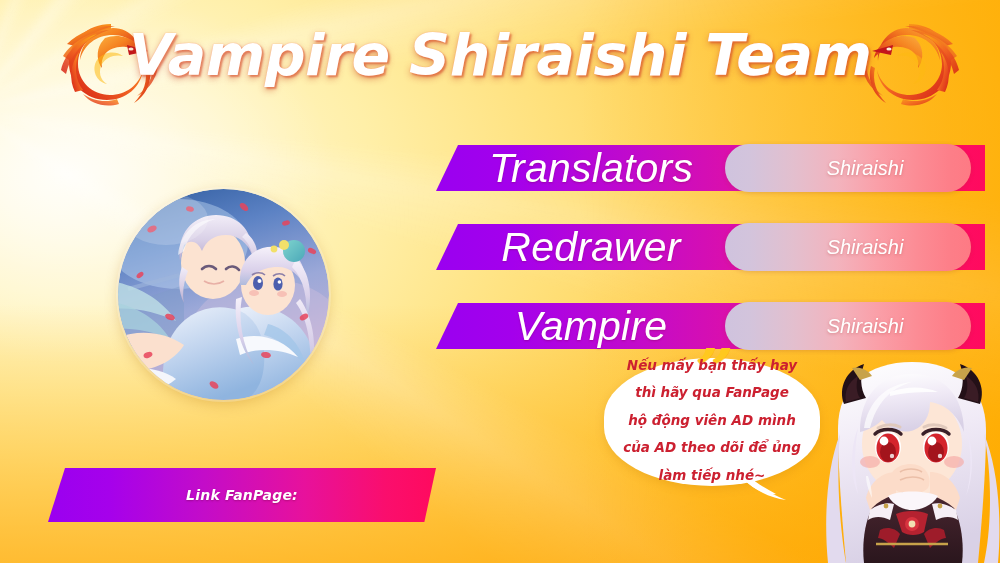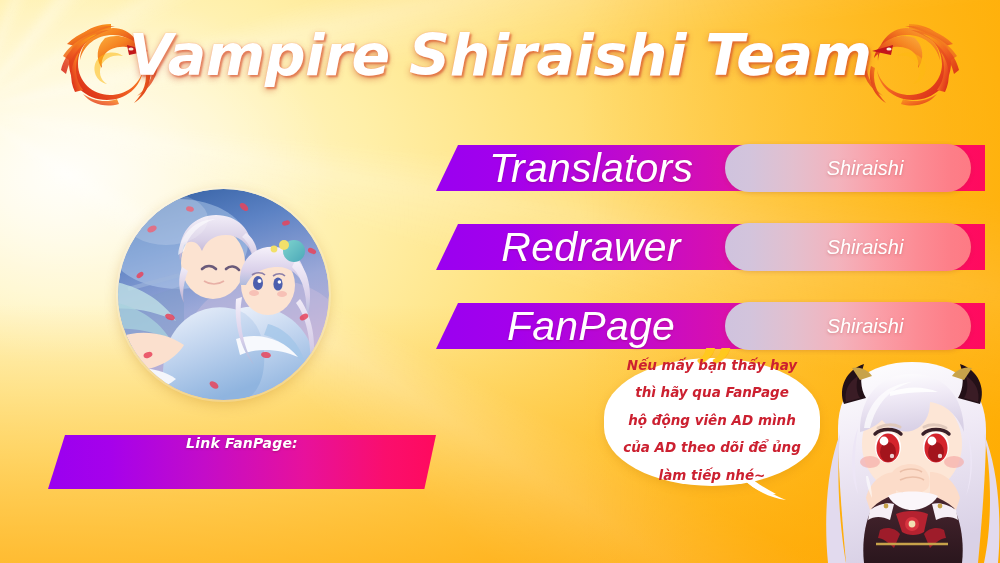--- a/index.html
+++ b/index.html
@@ -114,25 +114,25 @@
   }
   .credit-row .pill-name{
     position:absolute;inset:0;display:flex;align-items:center;justify-content:center;
     color:#FFFFFF;font-size:20px;font-weight:400;
     text-shadow:0 1px 3px rgba(190,90,90,.55);
     padding-left:34px;
   }
 
   
   .fanpage{
-    position:absolute;left:48px;top:435px;width:388px;height:54px;
+    position:absolute;left:48px;top:468px;width:388px;height:54px;
     background:linear-gradient(90deg,#9A00F0 0%,#A601EB 16%,#C30CC9 40%,#E7119C 66%,#FA0E6D 87%,#FF0A5E 100%);
     clip-path:polygon(17px 0, 100% 0, 97% 100%, 0 100%);
     box-shadow:0 2px 6px rgba(160,70,0,.25);
-    display:flex;flex-direction:column;align-items:center;justify-content:space-between;
+    display:flex;flex-direction:column;align-items:center;justify-content:center;
     gap:12px;
   }
   .fanpage .fp-label{
     color:#fff;font-size:14px;font-weight:bold;letter-spacing:.2px;
     font-family:"DejaVu Sans","Liberation Sans",sans-serif;
     text-shadow:0 1px 2px rgba(110,0,60,.4);
   }
   .fanpage .fp-url{
     color:#fff;font-size:15px;font-weight:bold;letter-spacing:.1px;
     font-family:"DejaVu Sans","Liberation Sans",sans-serif;
@@ -364,21 +364,21 @@
   <div class="credit-row" style="left:436px;top:224px;width:549px;">
     <div class="bar"></div>
     <div class="role">Redrawer</div>
     <div class="pill">
       <div class="pill-name">Shiraishi</div>
     </div>
   </div>
 
   <div class="credit-row" style="left:436px;top:303px;width:549px;">
     <div class="bar"></div>
-    <div class="role">FanPage</div>
+    <div class="role">Vampire</div>
     <div class="pill">
       <div class="pill-name">Shiraishi</div>
     </div>
   </div>
 
   <div class="fanpage">
     <div class="fp-label">Link FanPage:</div>
   </div>
 
   <div class="bubble-wrap">

